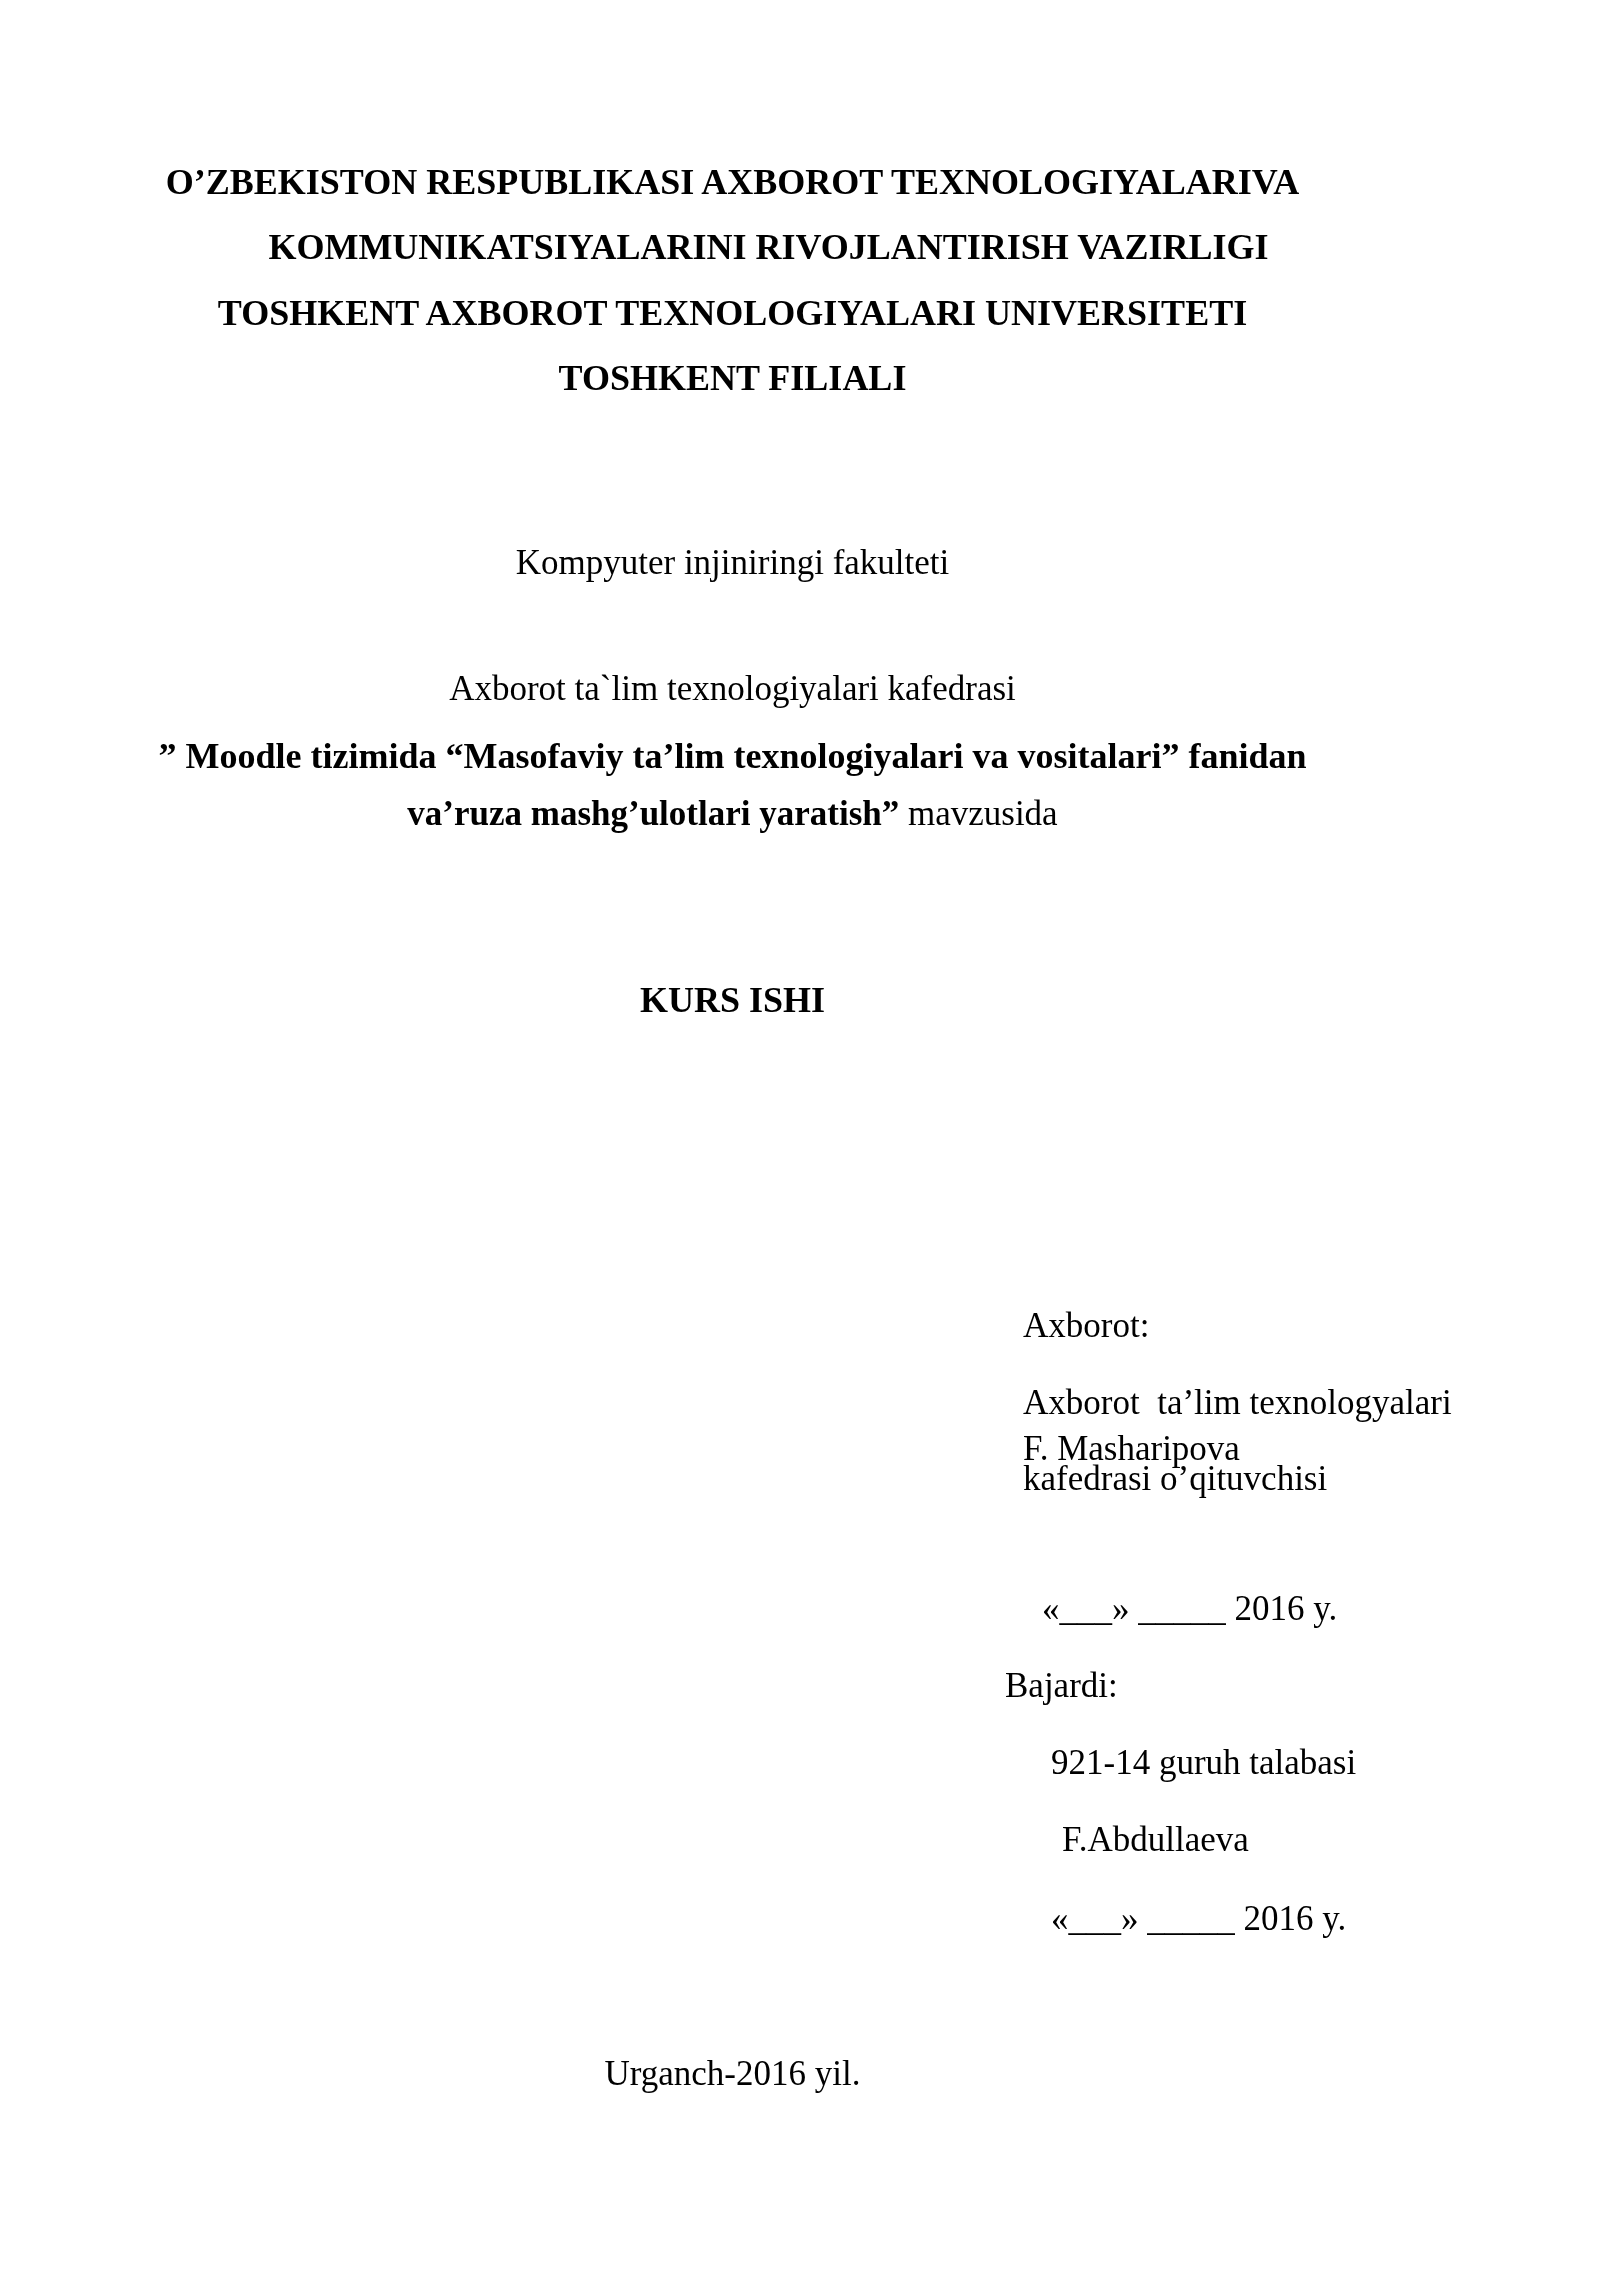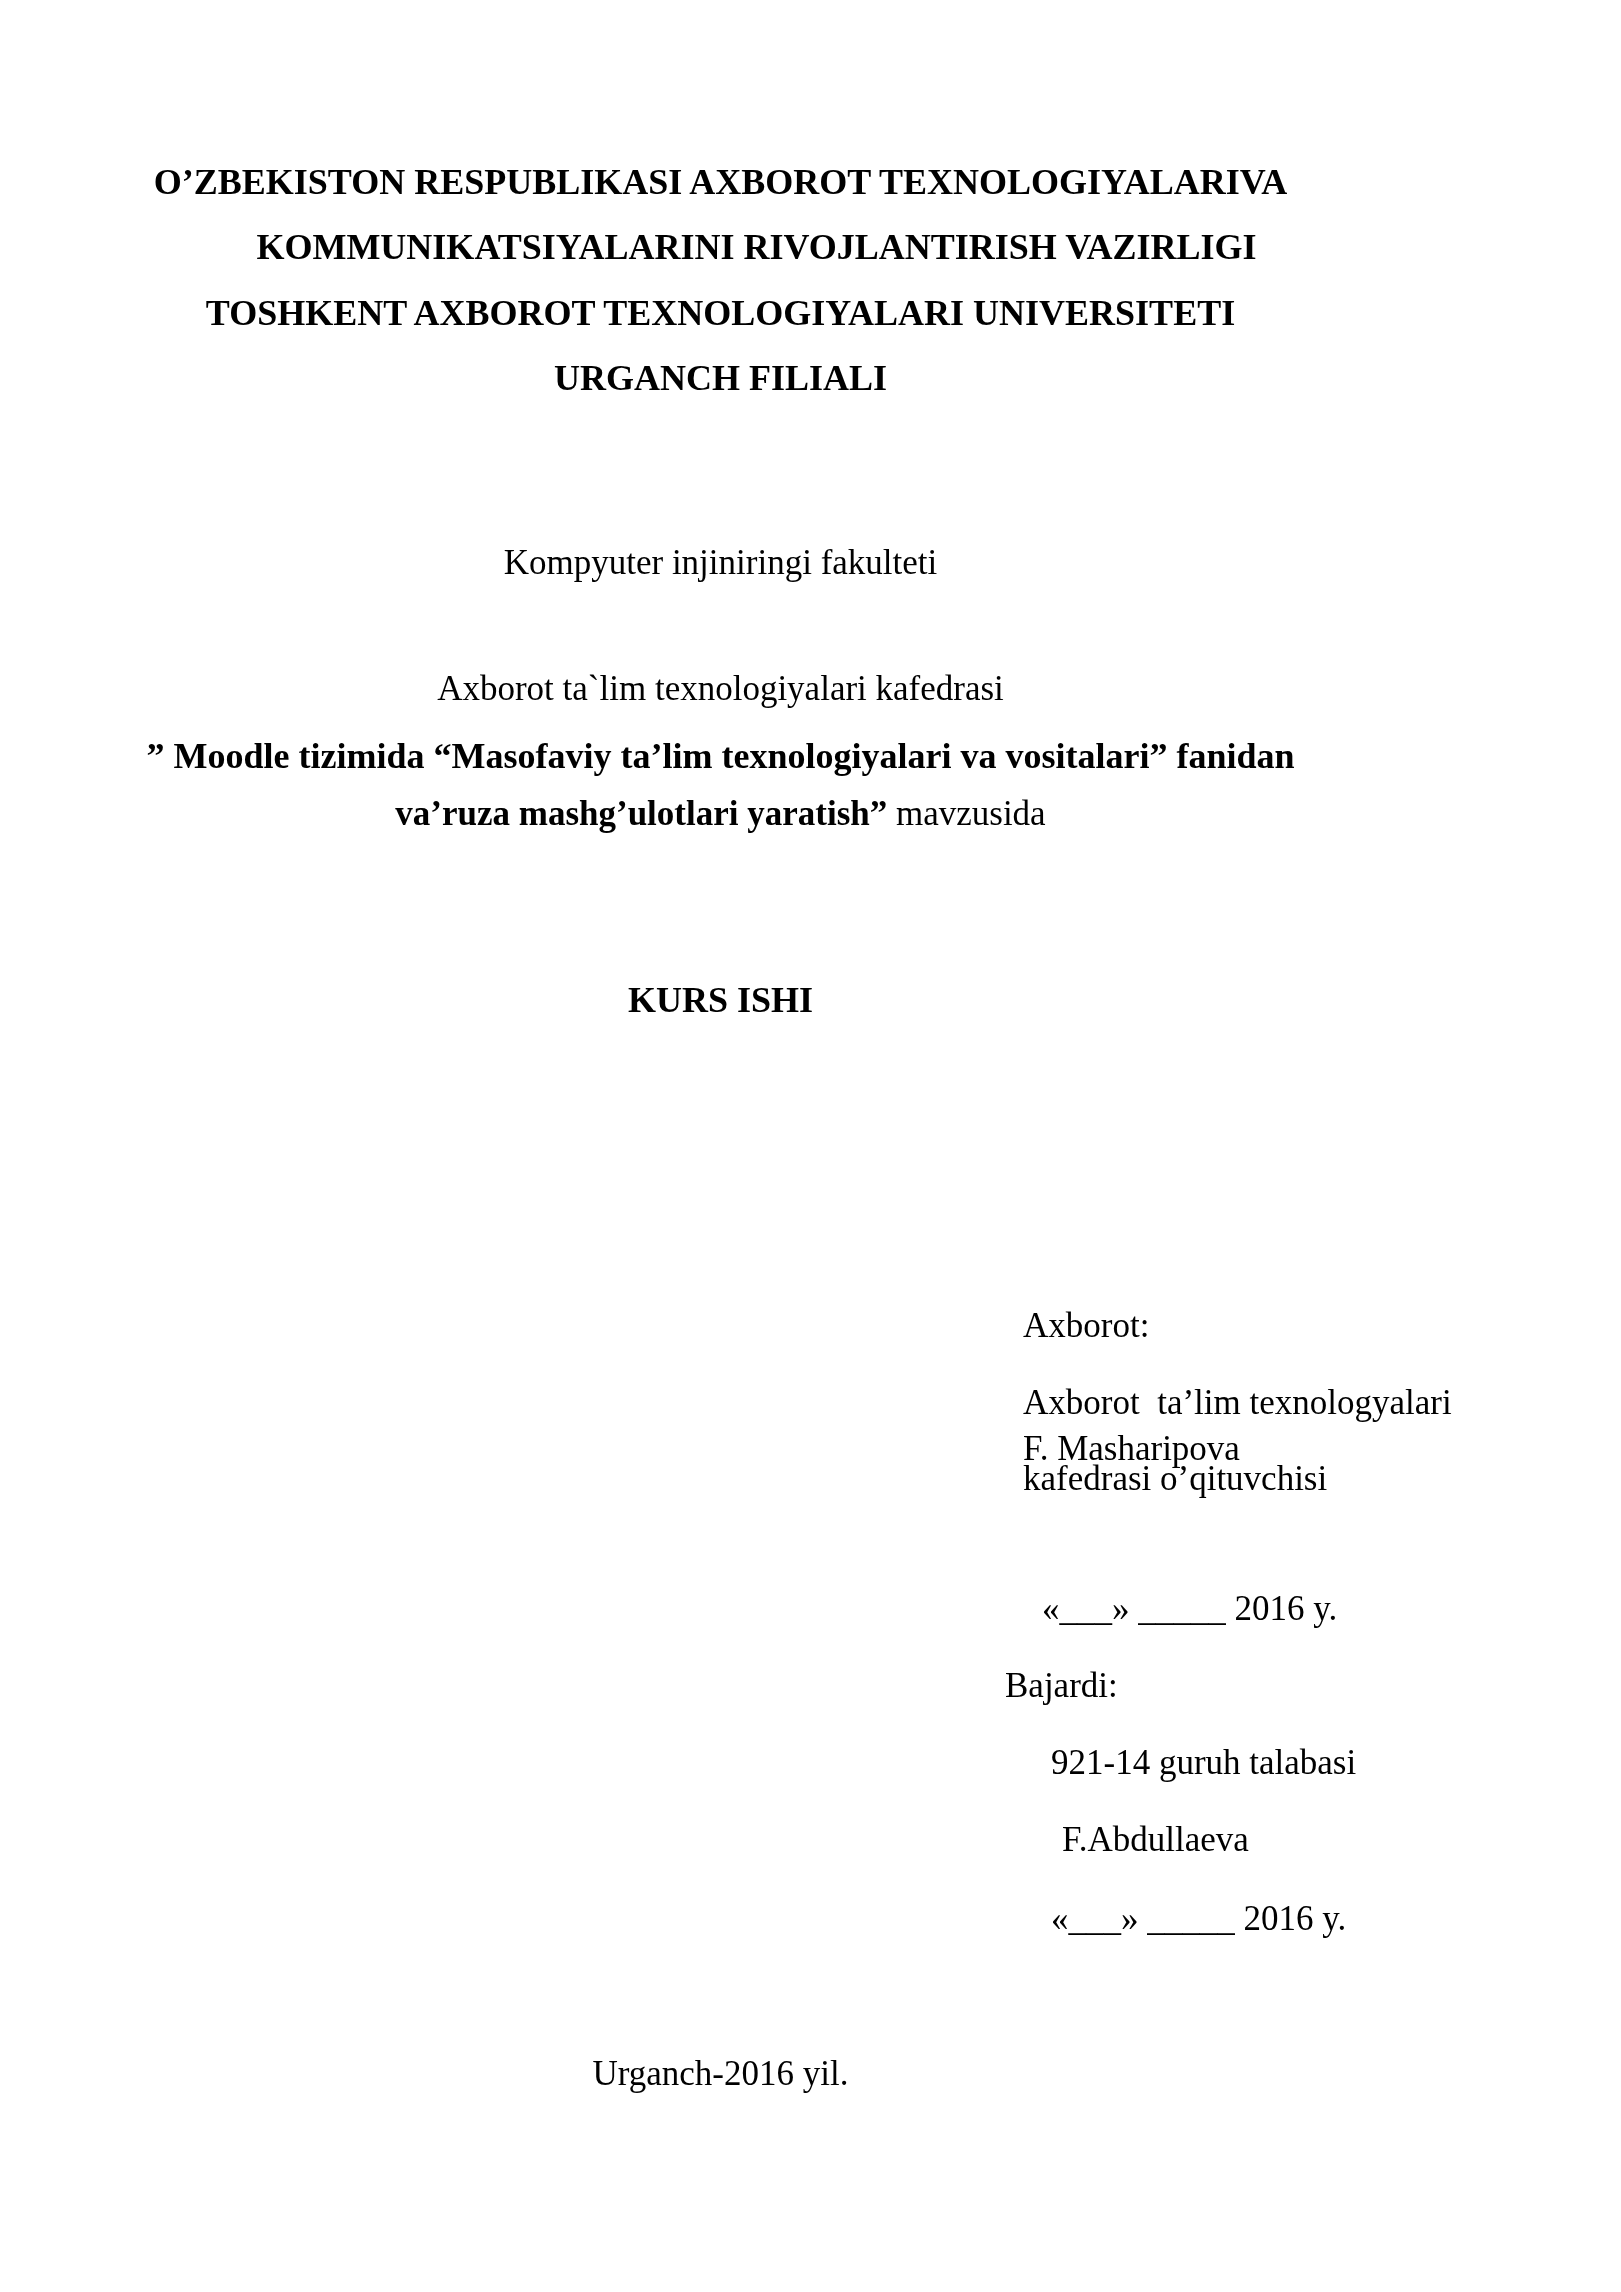--- a/index.html
+++ b/index.html
@@ -1,36 +1,36 @@
 <!DOCTYPE html>
 <html><head>
   <meta charset="utf-8">
   <style>
     html, body { margin: 0; padding: 0; background: #ffffff; }
     body {
       width: 1621px; height: 2293px; position: relative; overflow: hidden;
       font-family: "Liberation Serif", serif; color: #000000;
     }
     .line { position: absolute; white-space: pre; line-height: 1; }
-    .center { left: 0; width: 1441px; text-align: center; }
+    .center { left: 12px; width: 1441px; text-align: center; }
     .bold { font-weight: bold; }
     .hdr { font-size: 36px; font-weight: bold; }
     .norm { font-size: 35px; }
     .sig { font-size: 35px; }
   </style>
 </head>
 <body>
 
 <div>
 
   <div>
     <div class="line center hdr" style="top:164px;">O’ZBEKISTON RESPUBLIKASI AXBOROT TEXNOLOGIYALARIVA</div>
     <div class="line center hdr" style="top:229px;margin-left:36px;">KOMMUNIKATSIYALARINI RIVOJLANTIRISH VAZIRLIGI</div>
     <div class="line center hdr" style="top:295px;">TOSHKENT AXBOROT TEXNOLOGIYALARI UNIVERSITETI</div>
-    <div class="line center hdr" style="top:360px;">URGANCH FILIALI</div>
+    <div class="line center hdr" style="top:360px;">TOSHKENT FILIALI</div>
   </div>
 
   <div class="line center norm" style="top:545px;">Kompyuter injiniringi fakulteti</div>
   <div class="line center norm" style="top:638px;margin-top:33px;">Axborot ta`lim texnologiyalari kafedrasi</div>
 
   <div>
     <div class="line center hdr" style="top:731px;margin-top:7px;">” Moodle tizimida “Masofaviy ta’lim texnologiyalari va vositalari” fanidan</div>
     <div class="line center norm" style="top:796px;"><span class="bold">va’ruza mashg’ulotlari yaratish”</span><span> mavzusida</span></div>
   </div>
 

